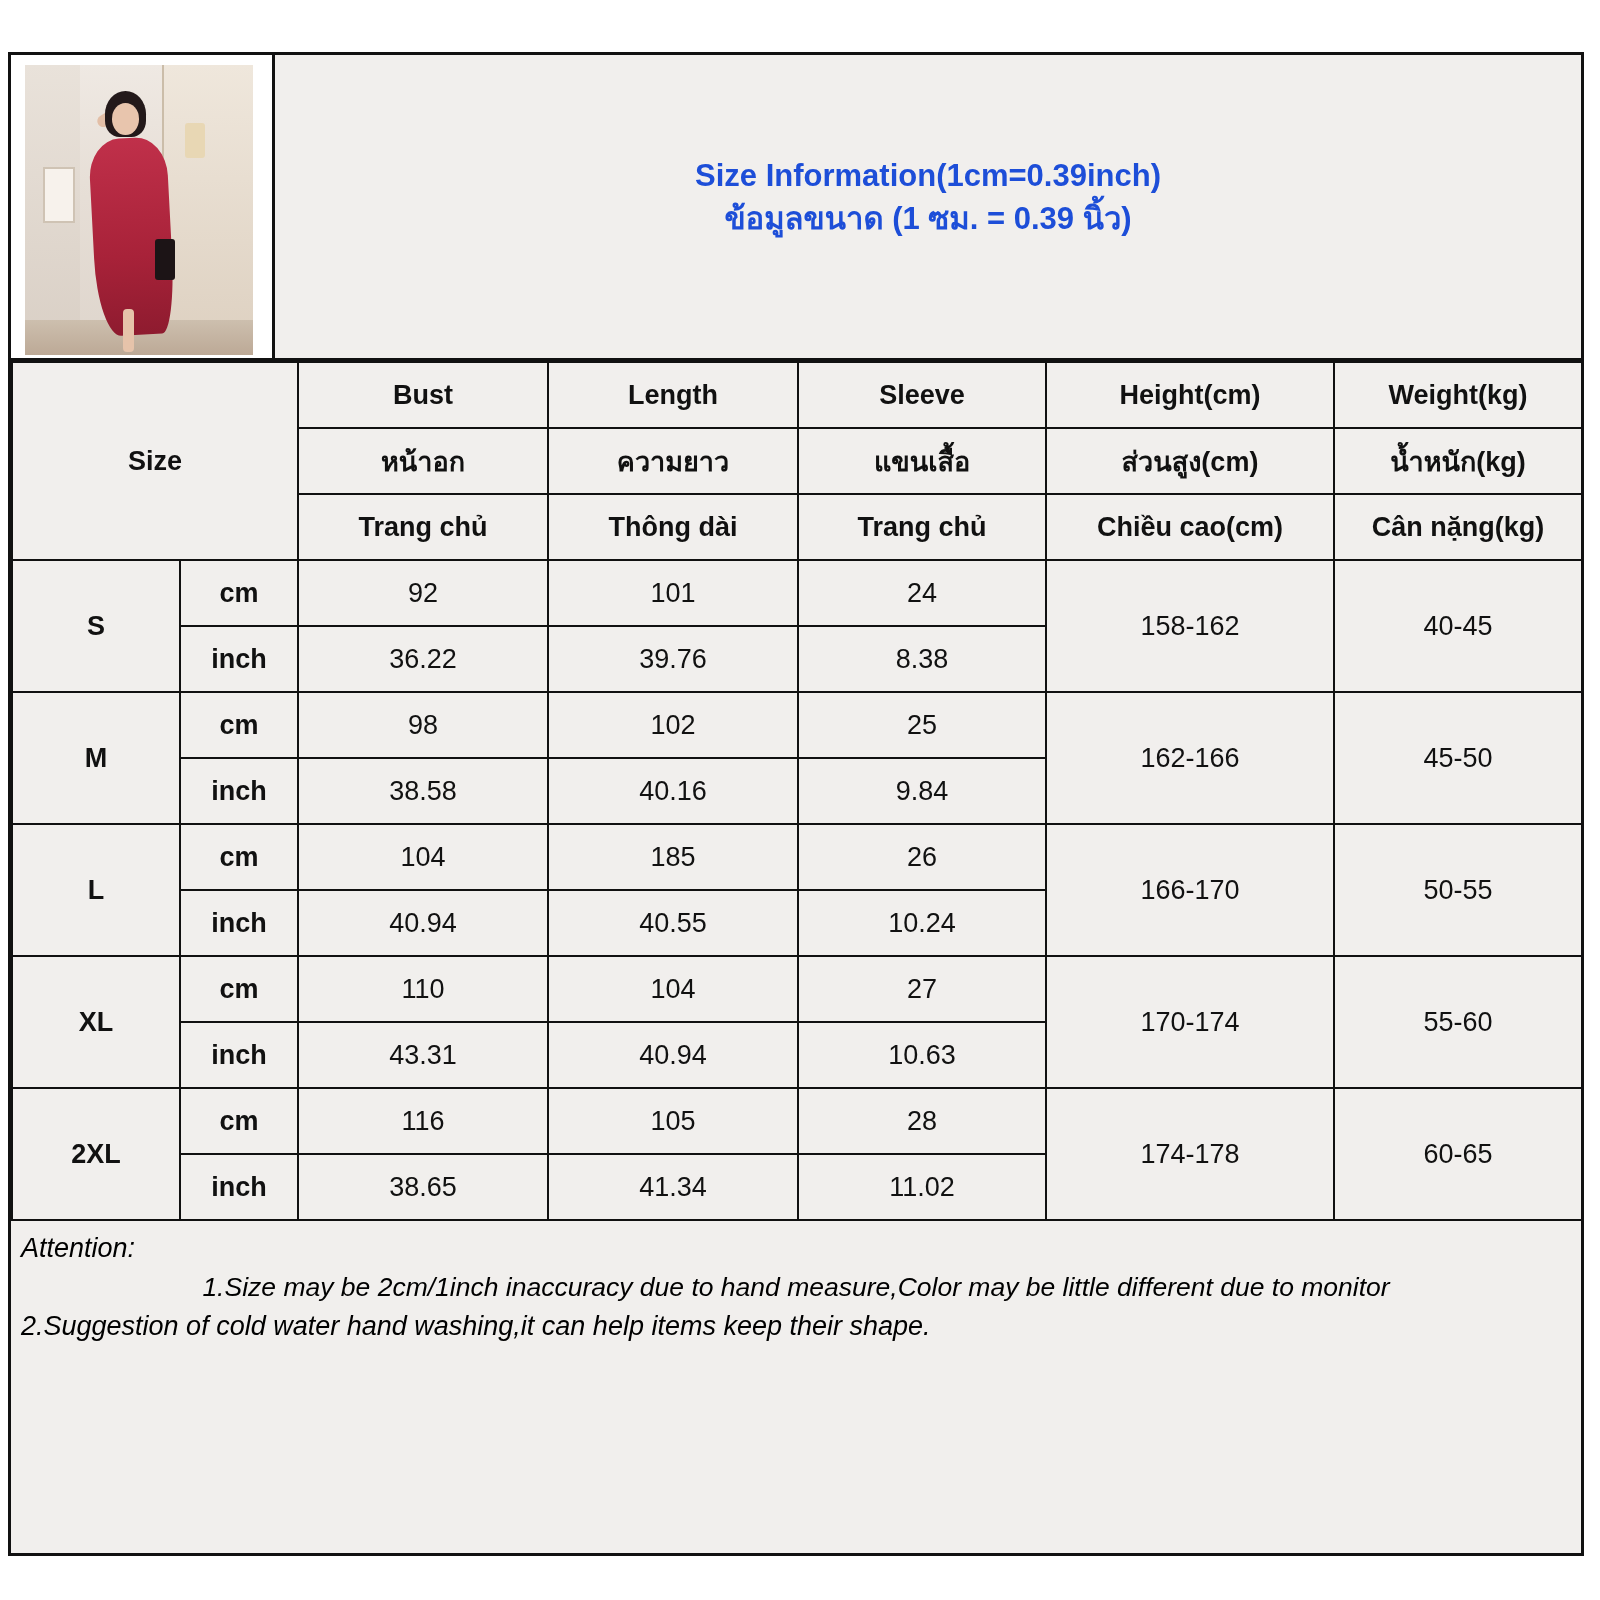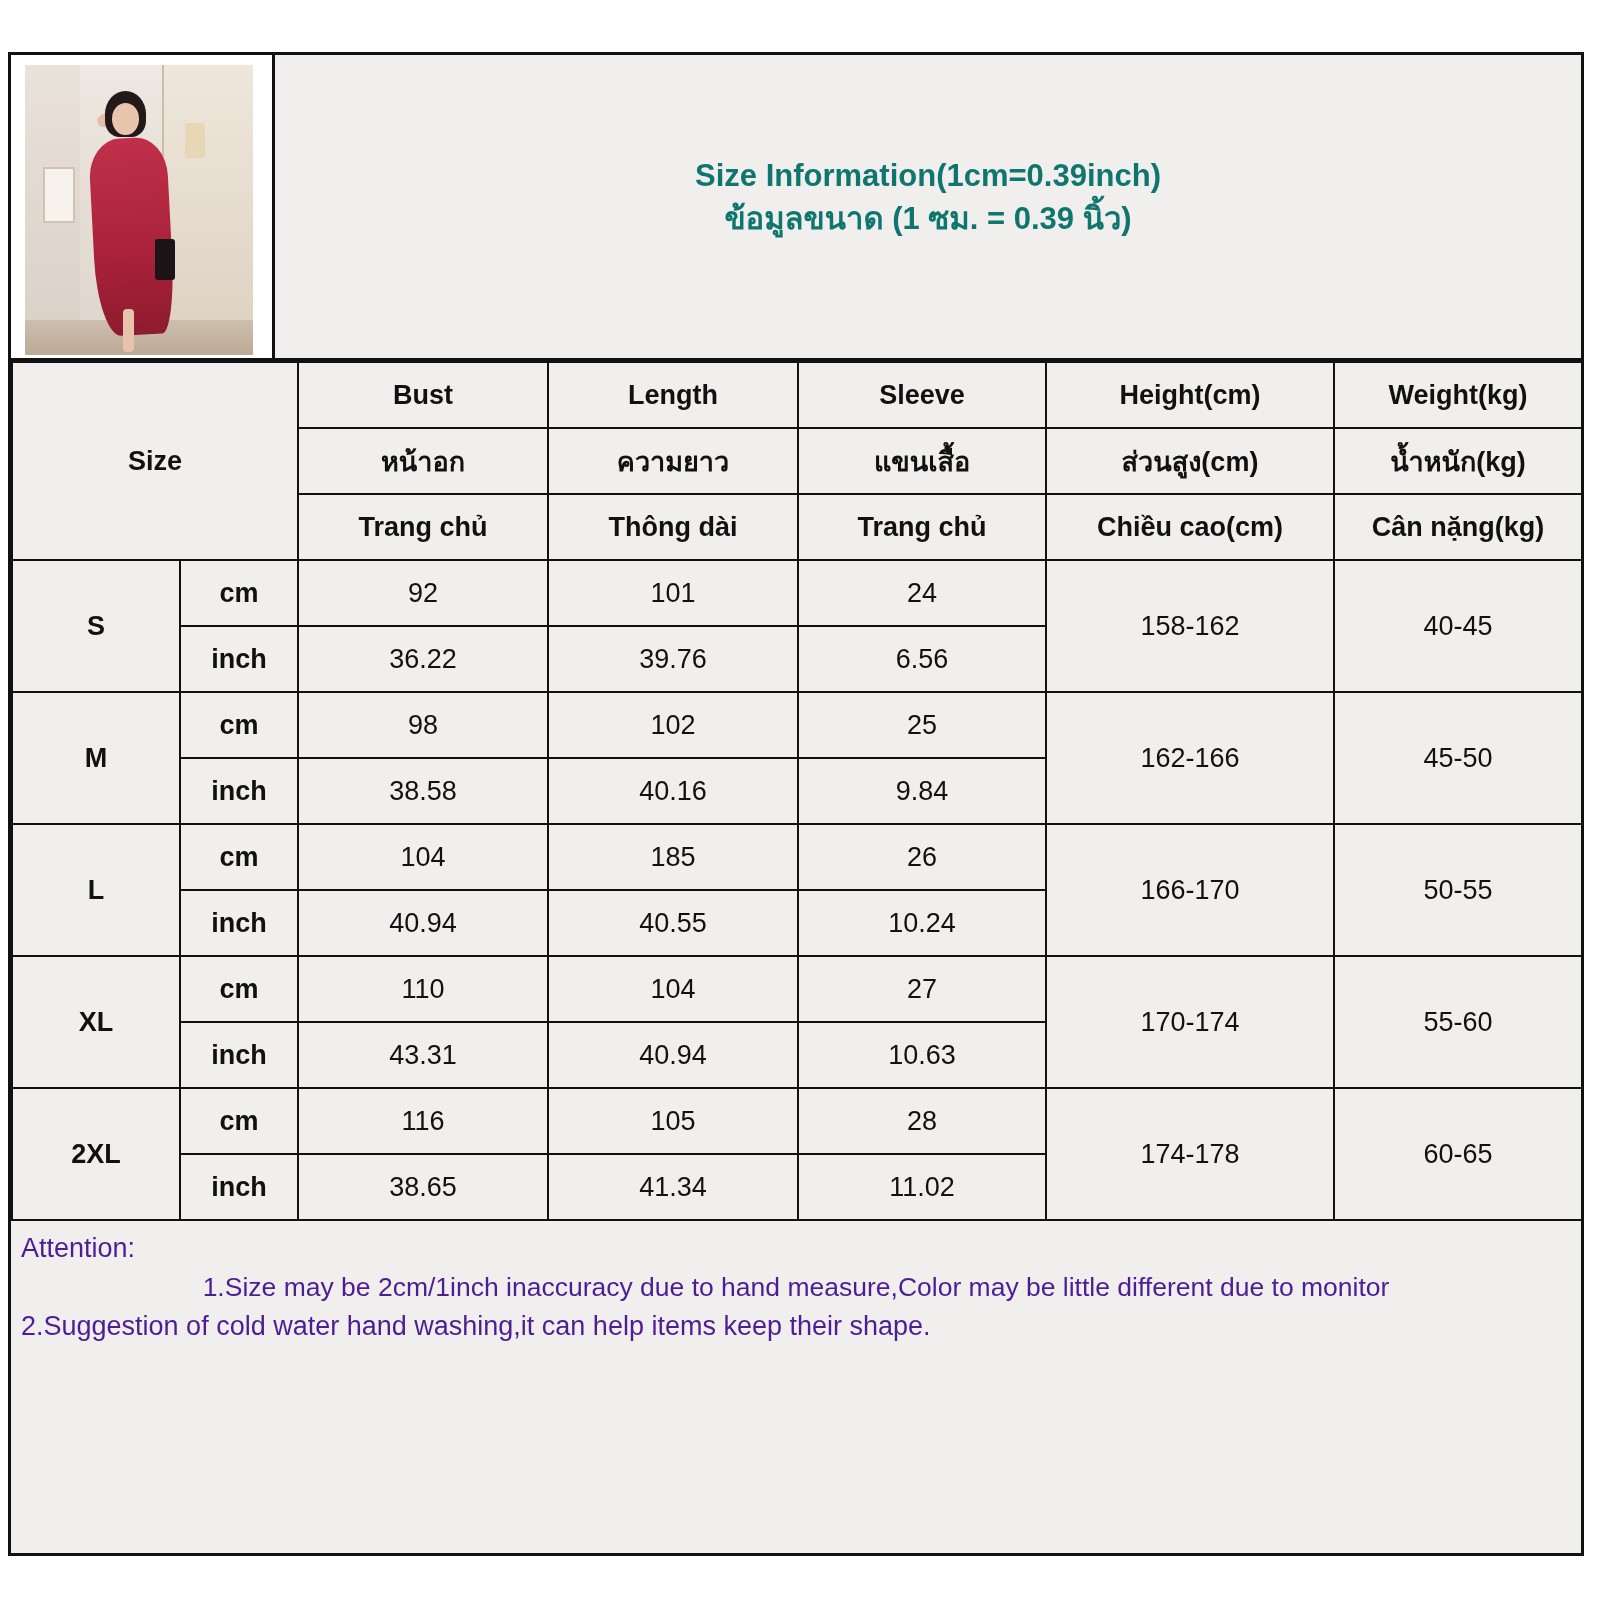--- a/index.html
+++ b/index.html
@@ -118,21 +118,21 @@
     flex-direction: column;
     align-items: center;
     justify-content: center;
     padding-bottom: 18px;
     box-sizing: border-box;
   }
   .title-line {
     font-weight: bold;
     font-size: 31px;
     line-height: 1.36;
-    color: #0f766e;
+    color: #1d4ed8;
     text-align: center;
     white-space: nowrap;
   }
 
   
   table.size-table {
     width: 100%;
     border-collapse: collapse;
     table-layout: fixed;
   }
@@ -182,22 +182,23 @@
   .col-weight { width: 248px; }
 
   
   .attention {
     padding: 8px 10px 0 10px;
     background: #f1efed;
   }
   .attention div {
     font-size: 27px;
     line-height: 1.45;
-    color: #4c1d95;
+    color: #000000;
     white-space: nowrap;
+    font-style: italic;
   }
   .attention .small {
     font-size: 26.5px;
     text-align: center;
   }
 </style>
 </head>
 <body>
 
 <div class="page">
@@ -266,21 +267,21 @@
           <td class="val">92</td>
           <td class="val">101</td>
           <td class="val">24</td>
           <td class="span-val" rowspan="2">158-162</td>
           <td class="span-val" rowspan="2">40-45</td>
         </tr>
         <tr>
           <td class="unit">inch</td>
           <td class="val">36.22</td>
           <td class="val">39.76</td>
-          <td class="val">6.56</td>
+          <td class="val">8.38</td>
         </tr>
 
         <tr>
           <td class="size-label" rowspan="2">M</td>
           <td class="unit">cm</td>
           <td class="val">98</td>
           <td class="val">102</td>
           <td class="val">25</td>
           <td class="span-val" rowspan="2">162-166</td>
           <td class="span-val" rowspan="2">45-50</td>

